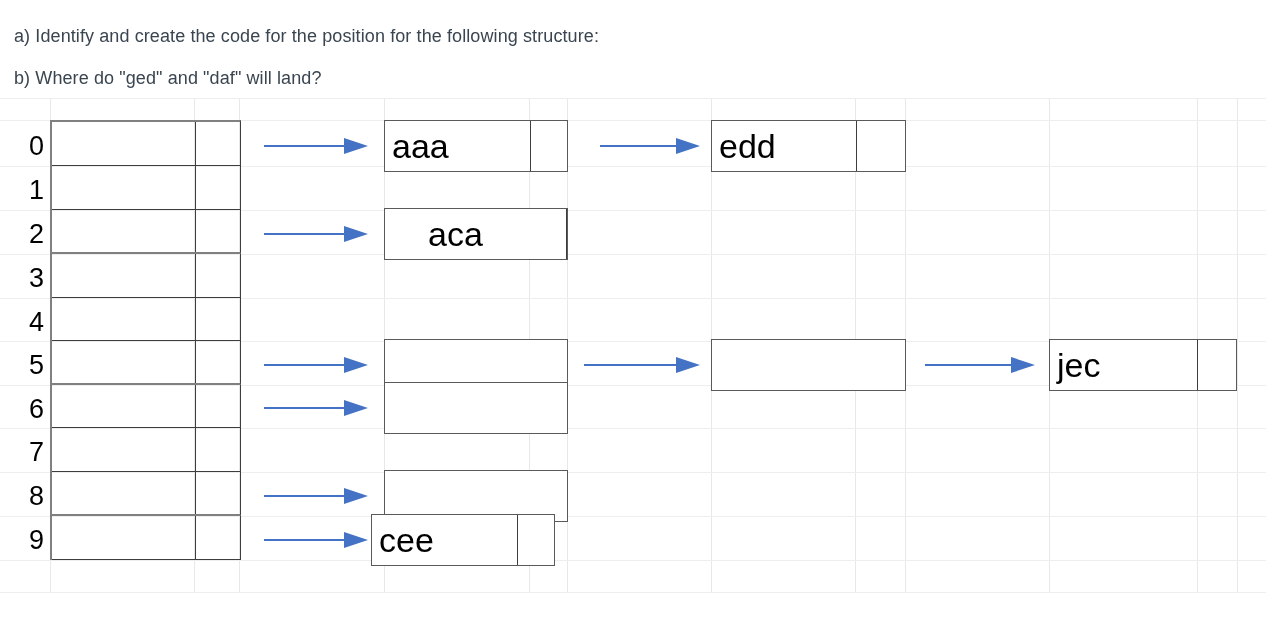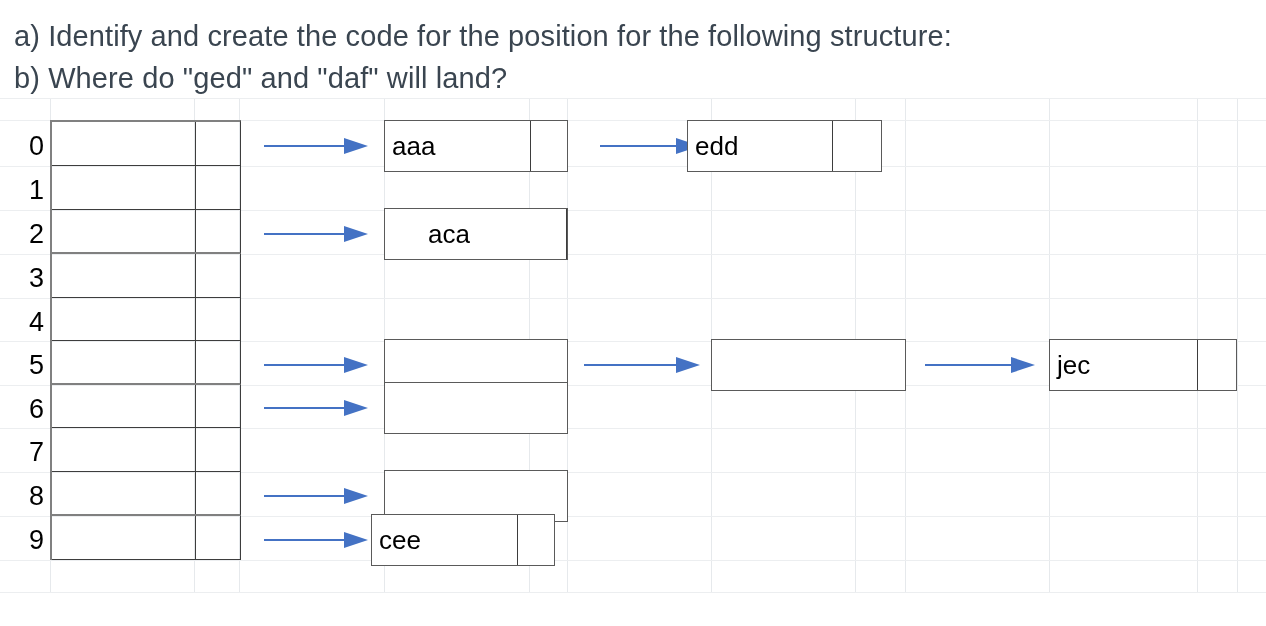--- a/index.html
+++ b/index.html
@@ -18,21 +18,21 @@
     height: 626px;
     background: #ffffff;
     overflow: hidden;
   }
 
   
   .qline {
     position: absolute;
     left: 14px;
     color: #3a4550;
-    font-size: 29px;
+    font-size: 18px;
     line-height: 28px;
     white-space: nowrap;
     letter-spacing: 0.1px;
   }
   #q-a { top: 22px; }
   #q-b { top: 64px; }
 
   
   .grid-layer {
     position: absolute;
@@ -105,21 +105,21 @@
   .node .val {
     position: absolute;
     left: 0;
     top: 0;
     bottom: 0;
     box-sizing: border-box;
     border-right: 1.5px solid #3d3d3d;
     display: flex;
     align-items: center;
     padding-left: 7px;
-    font-size: 26px;
+    font-size: 34px;
     line-height: 30px;
     color: #000000;
     font-family: "Liberation Sans", sans-serif;
   }
   .node .ptr {
     position: absolute;
     top: 0;
     right: 0;
     bottom: 0;
     box-sizing: border-box;
@@ -294,21 +294,21 @@
     <svg width="104" height="24" viewBox="0 0 104 24">
         <line x1="0" y1="12" x2="82" y2="12" stroke="#4472C4" stroke-width="2.2"></line>
         <polygon points="80,4 104,12 80,20" fill="#4472C4"></polygon>
       </svg>
   </div>
 
   <div class="node" style="left:384px; top:120px; width:184px;">
     <div class="val" style="width:146px;">aaa</div>
     <div class="ptr" style="width:38px;"></div>
   </div>
-  <div class="node" style="left:687px; top:120px; width:195px;">
+  <div class="node" style="left:711px; top:120px; width:195px;">
     <div class="val" style="width:145px;">edd</div>
     <div class="ptr" style="width:50px;"></div>
   </div>
 
   <div class="node" style="left:384px; top:208px; width:184px;">
     <div class="val" style="width:146px;margin-left:36px;">aca</div>
     <div class="ptr" style="width:38px;"></div>
   </div>
 
   <div class="node" style="left:384px; top:339px; width:184px;">

